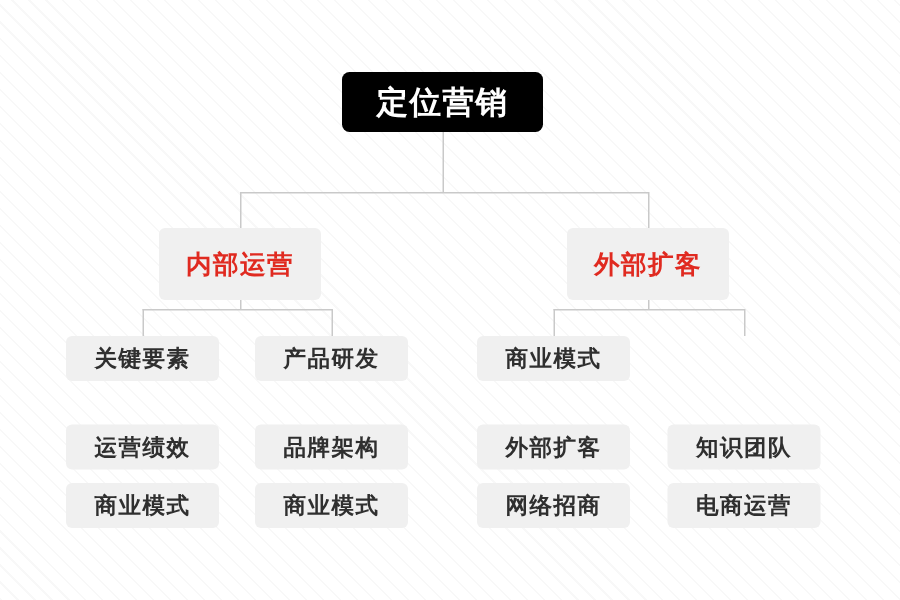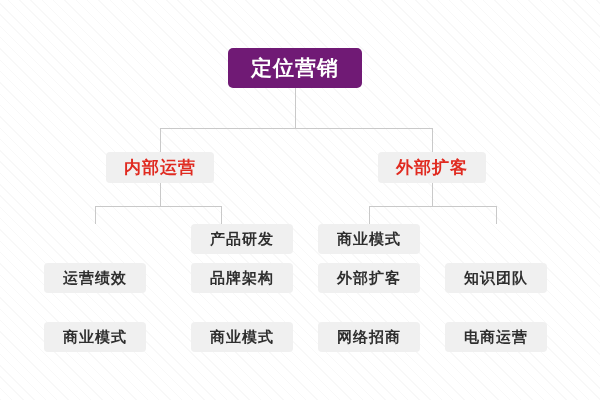--- a/index.html
+++ b/index.html
@@ -40,64 +40,64 @@
     position: absolute;
     display: flex;
     align-items: center;
     justify-content: center;
     box-sizing: border-box;
     white-space: nowrap;
     letter-spacing: 1px;
   }
 
   .node-root {
-    background: #701a75;
+    background: #000000;
     color: #ffffff;
     border-radius: 5px;
     font-size: 21px;
     font-weight: bold;
     left: 228px;
     top: 48px;
     width: 134px;
     height: 40px;
     text-shadow: 0 0 1px rgba(0,0,0,0.1);
   }
 
   .node-branch {
     background: #f0f0f0;
     color: #e02a20;
     border-radius: 4px;
     font-size: 17px;
     font-weight: bold;
     width: 108px;
-    height: 31px;
+    height: 48px;
     top: 152px;
   }
   .branch-left  { left: 106px; }
   .branch-right { left: 378px; }
 
   .node-leaf {
     background: #f0f0f0;
     color: #2f2f2f;
     border-radius: 4px;
     font-size: 15px;
     font-weight: bold;
     width: 102px;
     height: 30px;
   }
 
   
   .col-1 { left: 44px; }
-  .col-2 { left: 170px; margin-left: 21px; }
+  .col-2 { left: 170px; }
   .col-3 { left: 318px; }
   .col-4 { left: 445px; }
 
   
   .row-1 { top: 224px; }
-  .row-2 { top: 263px; }
+  .row-2 { top: 283px; }
   .row-3 { top: 322px; }
 </style>
 </head>
 <body>
 
 <div id="canvas">
 
   <div class="line vline" style="left:295px; top:88px; height:40px;"></div>
 
   <div class="line hline" style="left:160px; top:128px; width:272px;"></div>
@@ -114,20 +114,21 @@
   <div class="line hline" style="left:369px; top:206px; width:127px;"></div>
   <div class="line vline" style="left:369px; top:206px; height:18px;"></div>
   <div class="line vline" style="left:496px; top:206px; height:18px;"></div>
 
   <div class="node node-root">定位营销</div>
 
   <div class="node node-branch branch-left">内部运营</div>
 
   <div class="node node-branch branch-right">外部扩客</div>
 
+  <div class="node node-leaf col-1 row-1">关键要素</div>
   <div class="node node-leaf col-1 row-2">运营绩效</div>
   <div class="node node-leaf col-1 row-3">商业模式</div>
 
   <div class="node node-leaf col-2 row-1">产品研发</div>
   <div class="node node-leaf col-2 row-2">品牌架构</div>
   <div class="node node-leaf col-2 row-3">商业模式</div>
 
   <div class="node node-leaf col-3 row-1">商业模式</div>
   <div class="node node-leaf col-3 row-2">外部扩客</div>
   <div class="node node-leaf col-3 row-3">网络招商</div>

